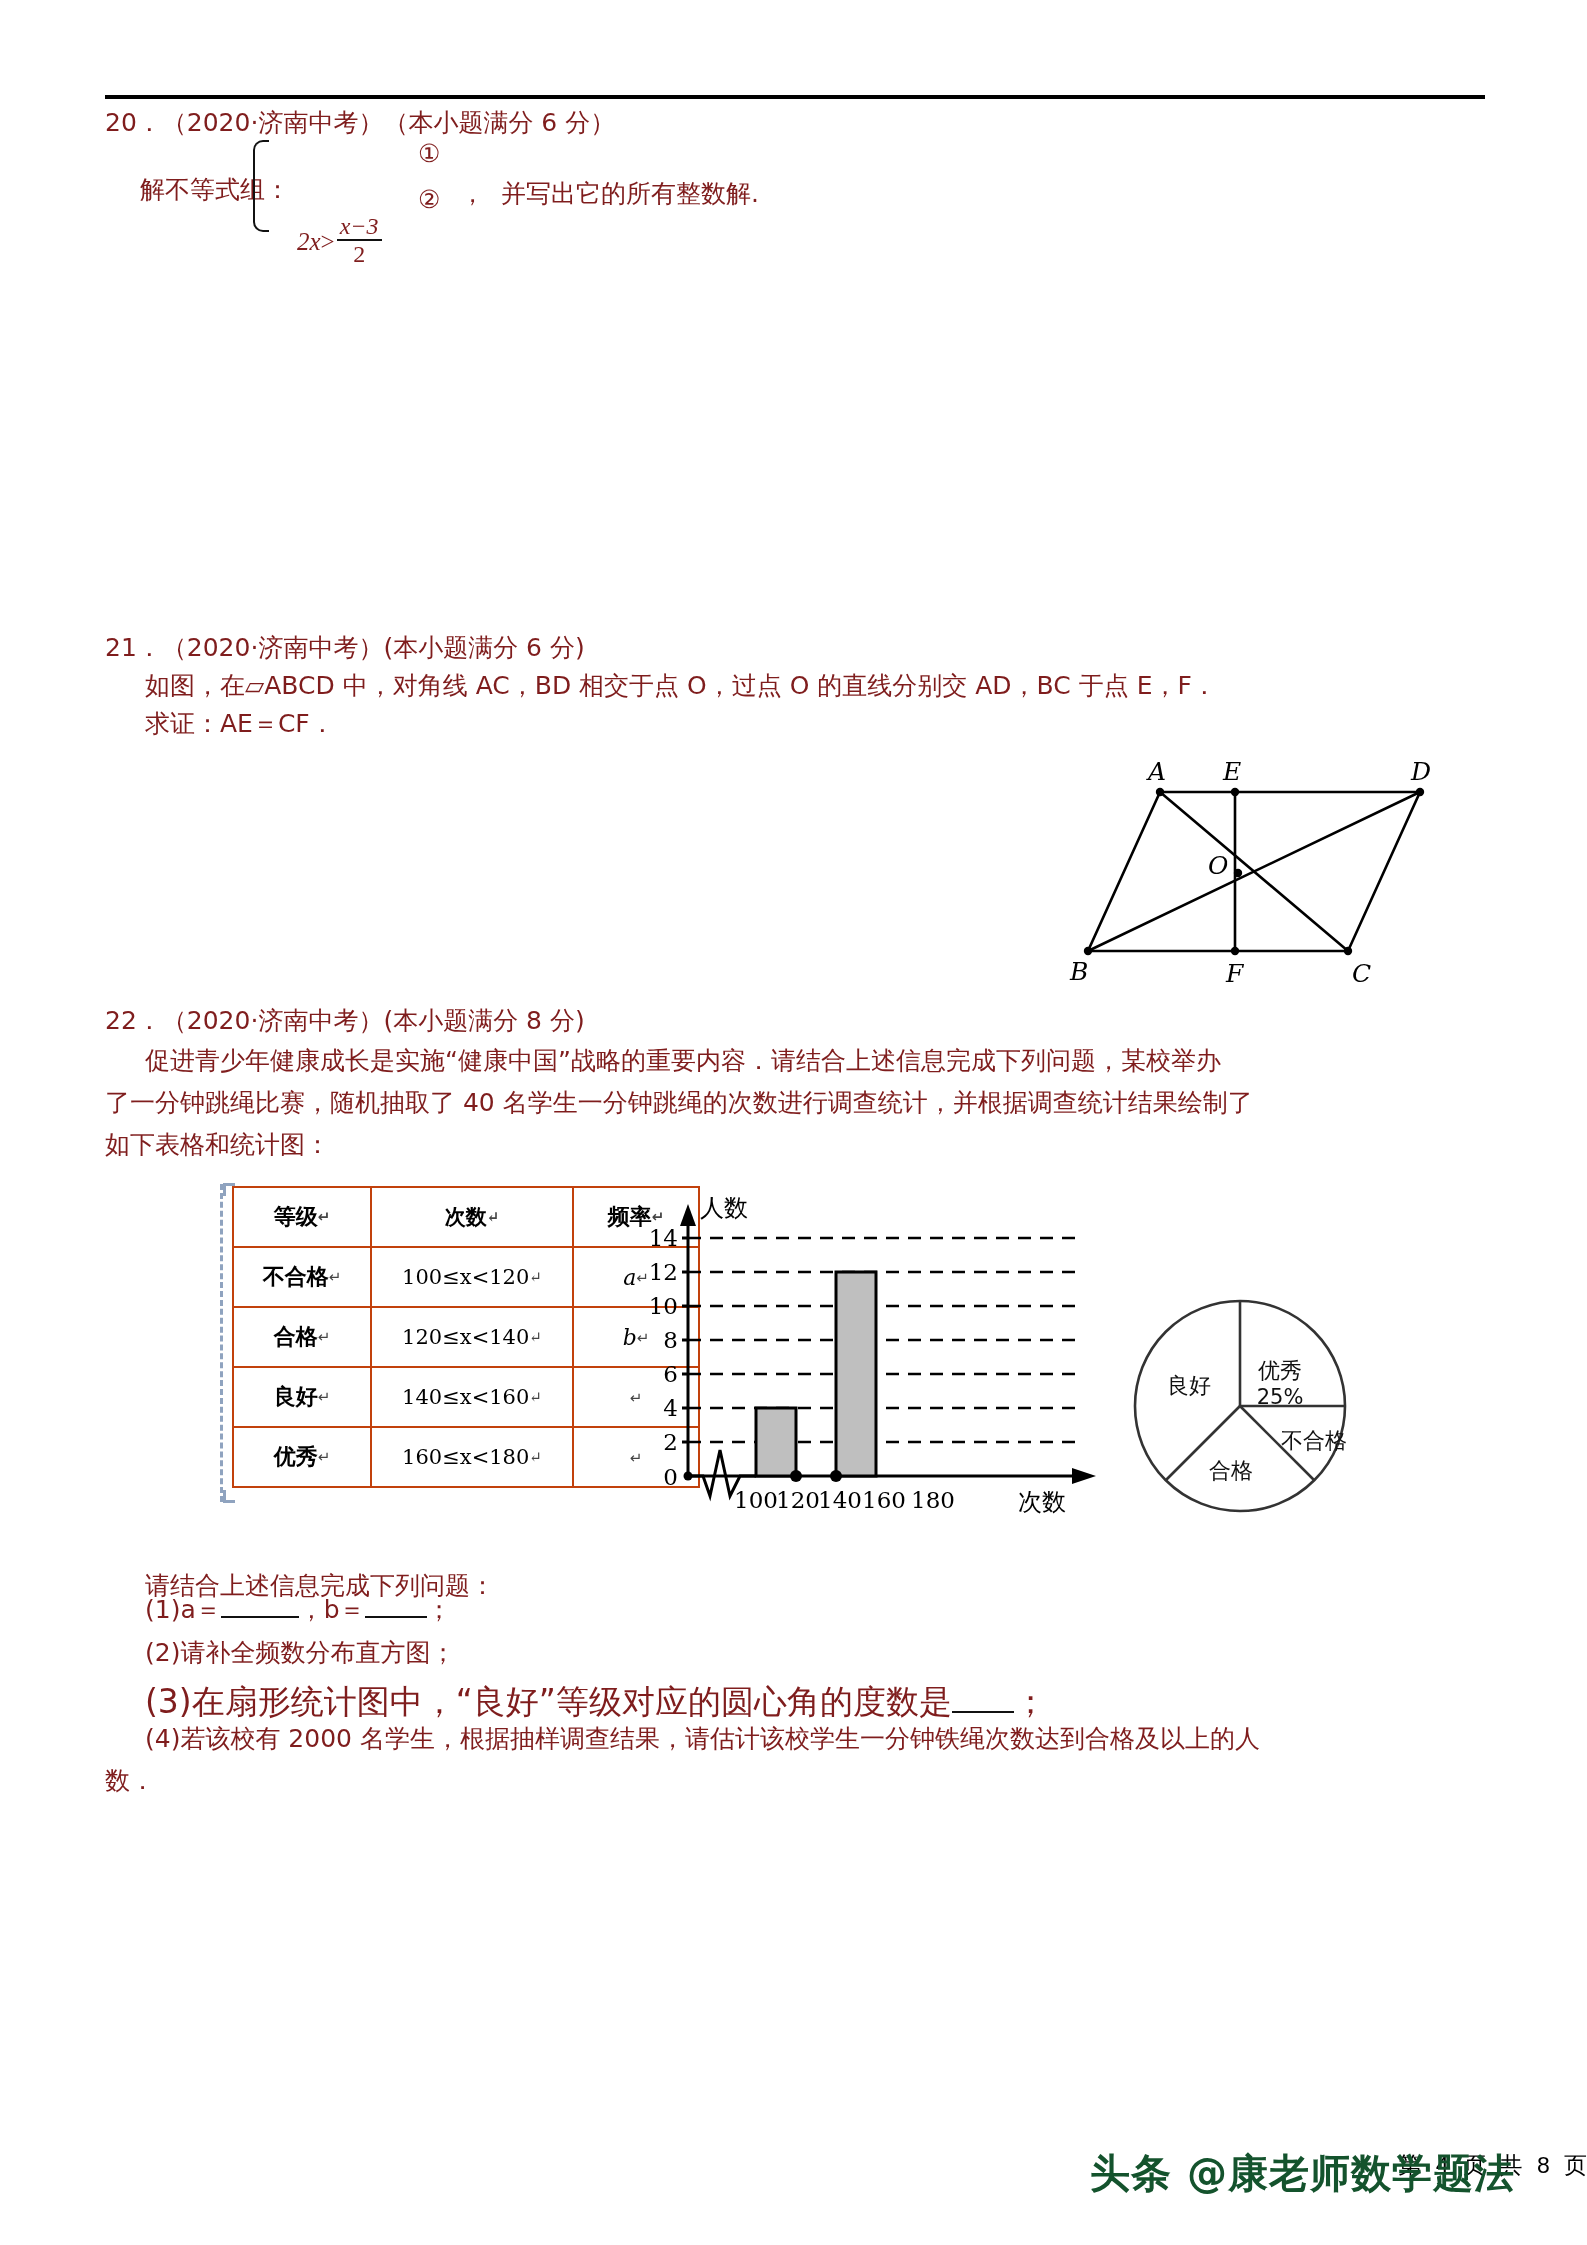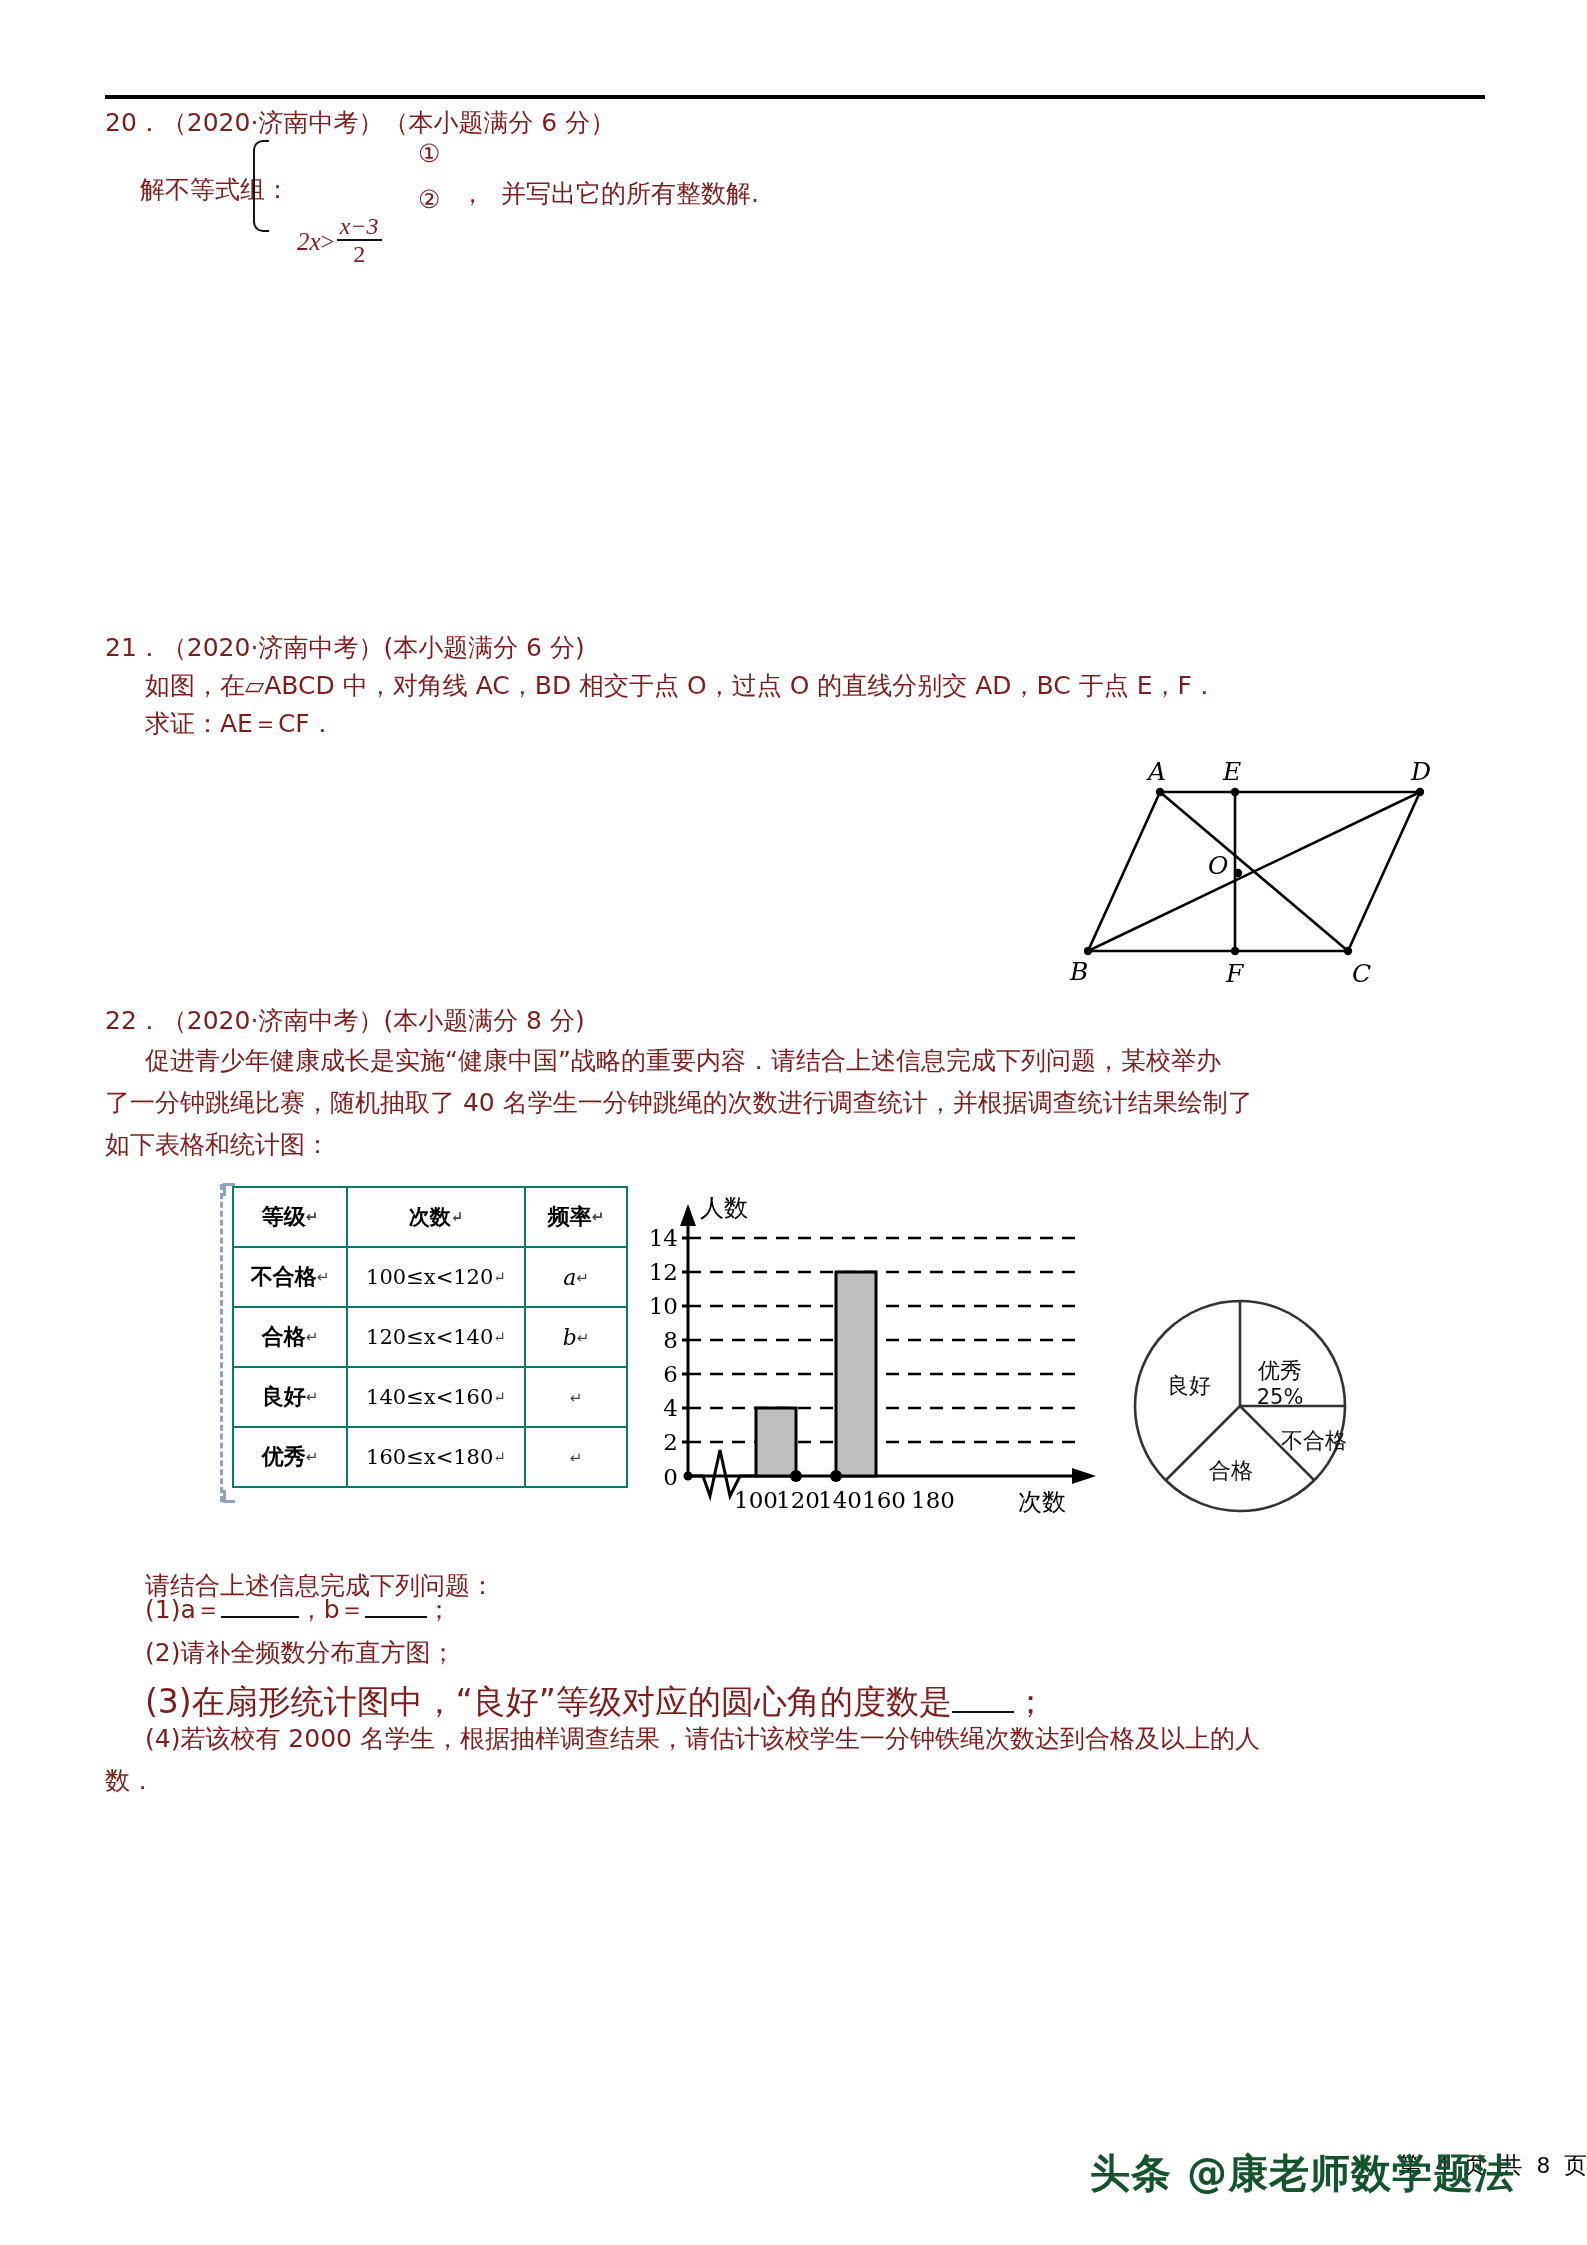--- a/index.html
+++ b/index.html
@@ -132,27 +132,27 @@
     left: 0; width: 9px; height: 10px;
     border-left: 3px solid #8fa3bf;
   }
   #tbl-marker::before { top: -1px; border-top: 3px solid #8fa3bf; }
   #tbl-marker::after  { bottom: -1px; border-bottom: 3px solid #8fa3bf; }
   table.freq {
     border-collapse: collapse;
     background: #fff;
   }
   table.freq td {
-    border: 2px solid #0f766e;
+    border: 2px solid #c2410c;
     height: 58px;
     text-align: center;
     vertical-align: middle;
     font-size: 22px;
     font-family: "DejaVu Sans", "Liberation Sans", sans-serif;
-    padding: 0 4px;
+    padding: 0 16px;
     margin-left: 16px;
   }
   table.freq td.c1 { width: 104px; }
   table.freq td.c2 { width: 168px; font-family: "DejaVu Serif","Liberation Serif",serif; font-size: 21px; }
   table.freq td.c3 { width: 92px; }
   table.freq td.hd { font-weight: bold; }
   .pil { font-size: 15px; color: #444; vertical-align: 2px; }
   .ital { font-style: italic; font-family: "DejaVu Serif","Liberation Serif",serif; }
 
   

